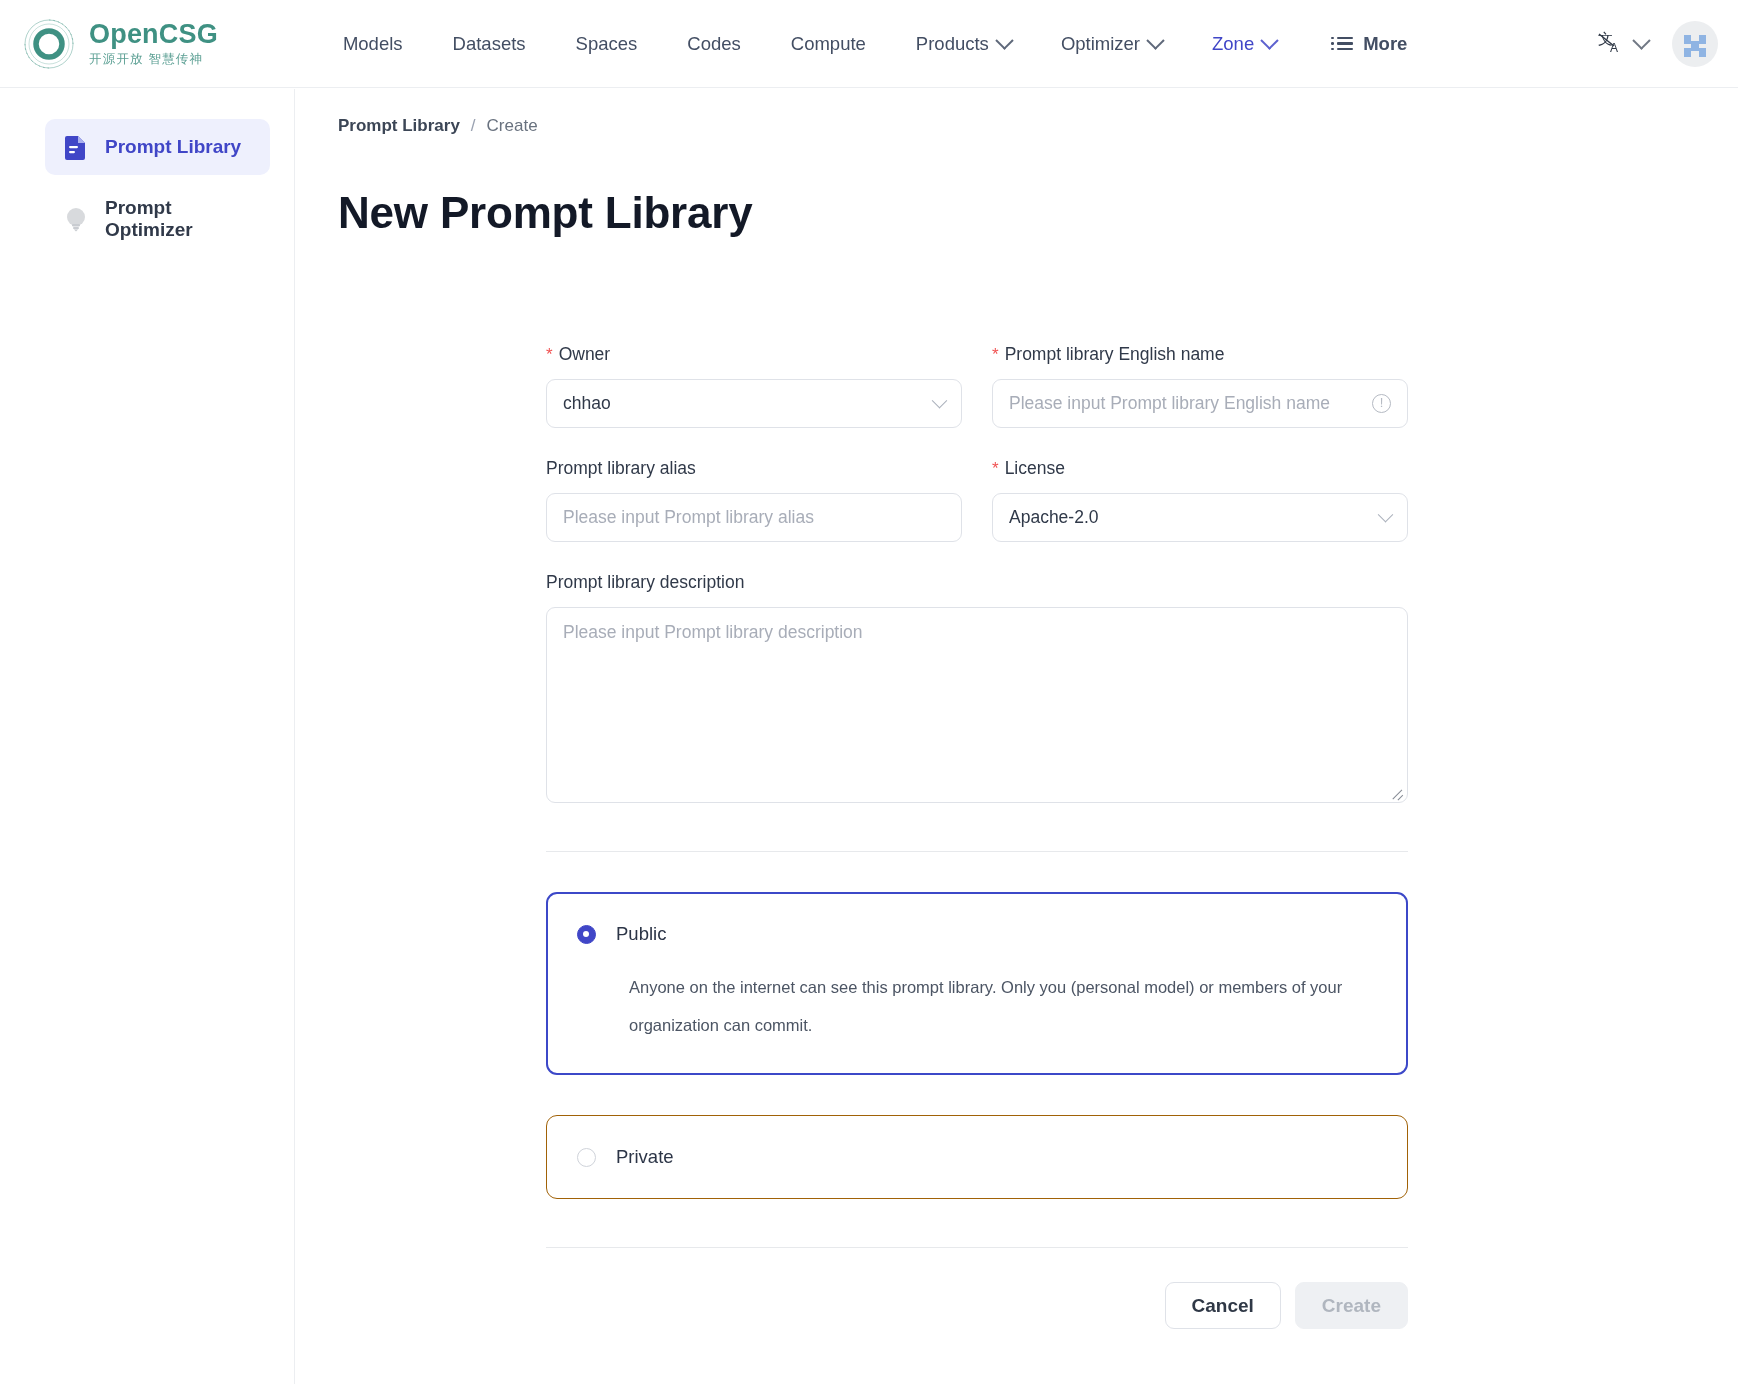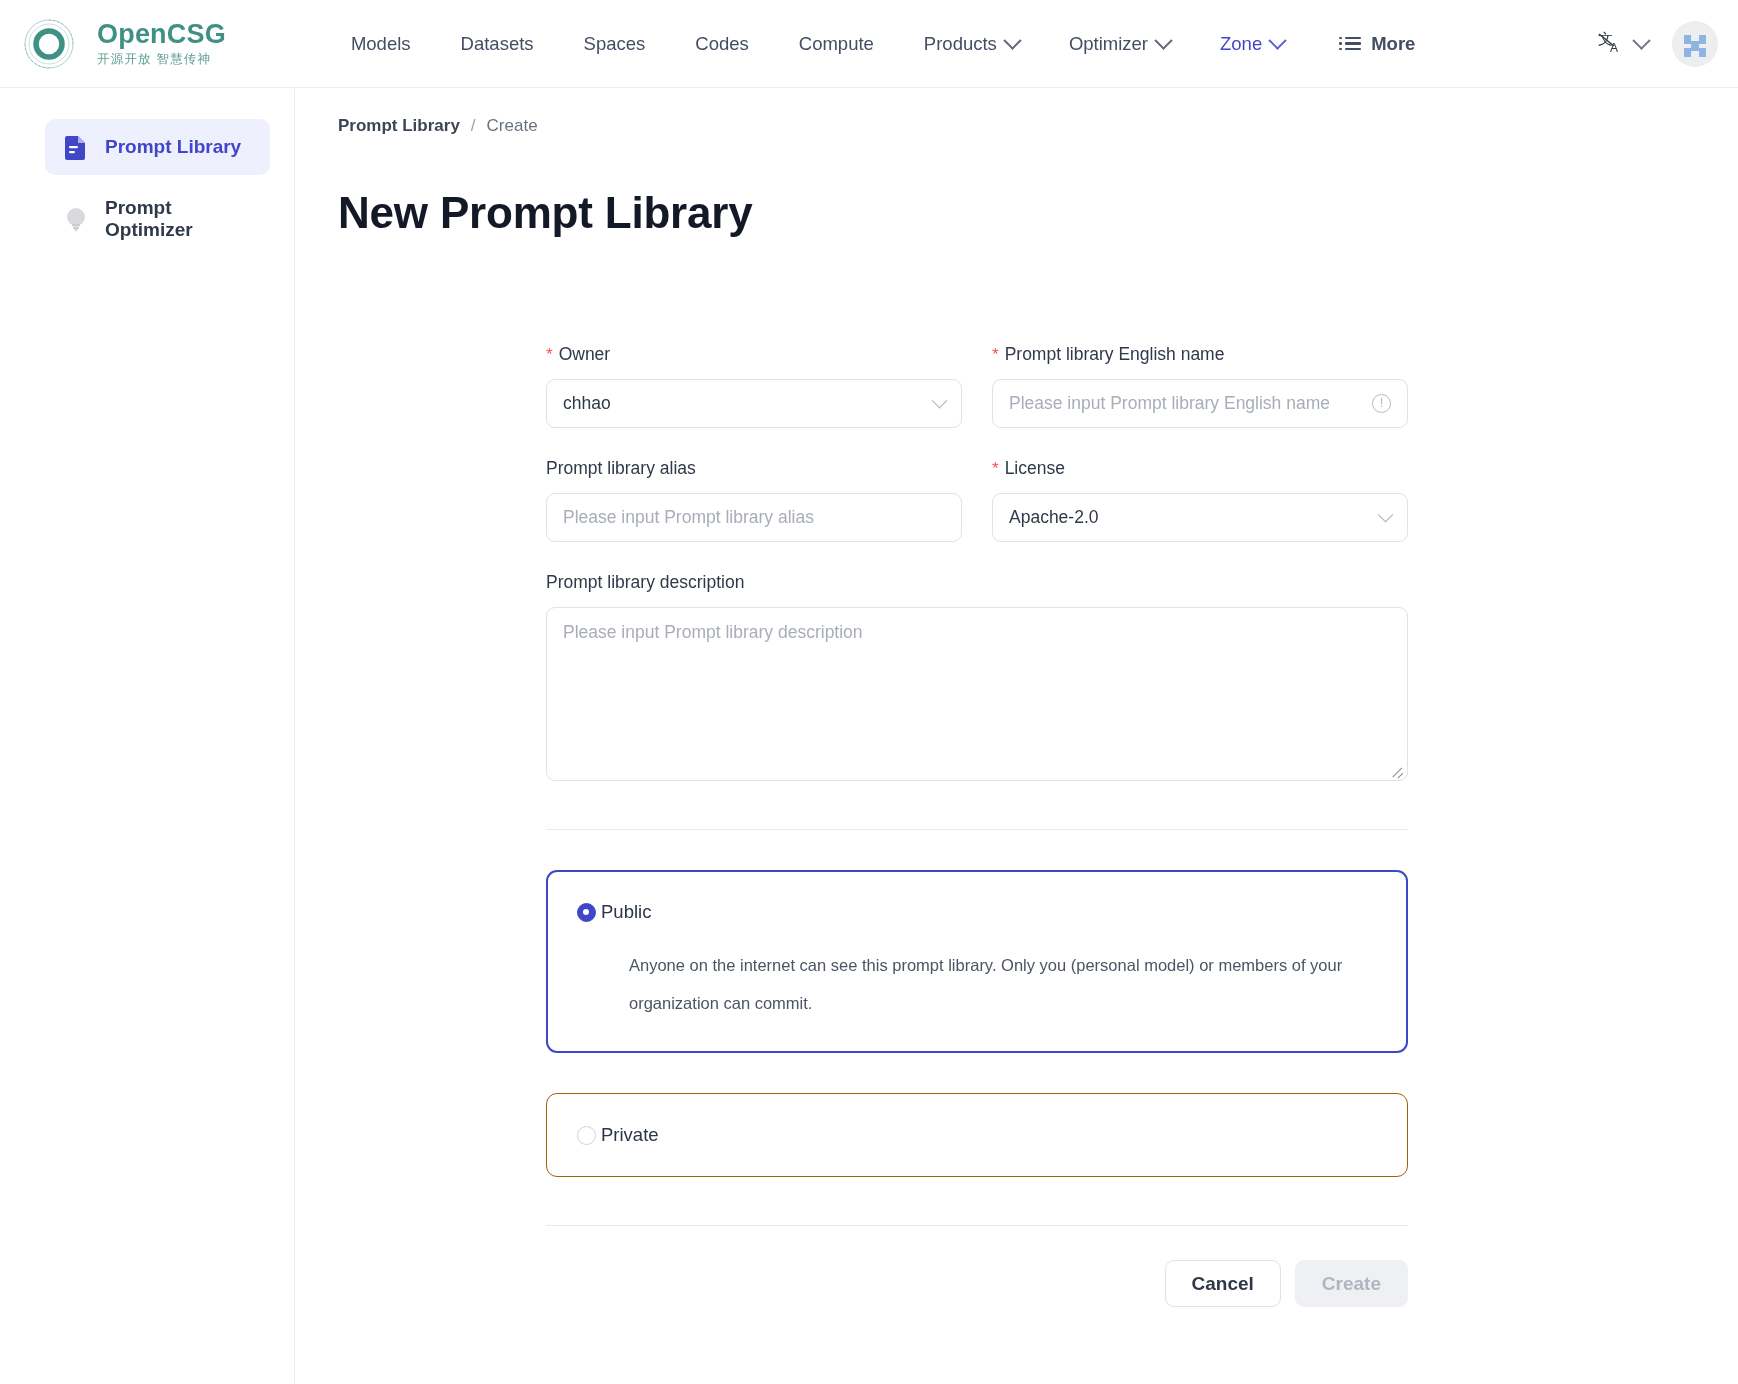--- a/index.html
+++ b/index.html
@@ -20,21 +20,21 @@
     height: 88px;
     background: #ffffff;
     border-bottom: 1px solid #eceef1;
     display: flex;
     align-items: center;
   }
   .logo-wrap {
     display: flex;
     align-items: center;
     margin-left: 22px;
-    gap: 21px;
+    gap: 13px;
   }
   .logo-mark {
     width: 54px; height: 54px;
     position: relative;
     flex: none;
   }
   .logo-text-block { display: flex; flex-direction: column; line-height: 1; }
   .logo-title {
     font-size: 27px;
     font-weight: 700;
@@ -203,21 +203,21 @@
     position: absolute;
     left: 0; right: 0; top: -1px;
     text-align: center;
     font-size: 13px;
     line-height: 17px;
     color: #b5bac3;
     font-family: "Liberation Sans", sans-serif;
   }
   .textarea {
     width: 862px;
-    height: 174px;
+    height: 196px;
     border: 1px solid #dfe2e8;
     border-radius: 9px;
     padding: 14px 16px;
     font-size: 17.5px;
     color: #a8adb8;
     background: #fff;
     position: relative;
     cursor: text;
   }
   .resize-h {
@@ -240,21 +240,21 @@
   .vis-card {
     width: 862px;
     border: 1px solid #a16207;
     border-radius: 11px;
     padding: 30px 34px 30px 30px;
     margin-top: 40px;
     cursor: pointer;
     background: #fff;
   }
   .vis-card.selected { border: 2px solid #3c48c8; padding: 29px 33px 29px 29px; }
-  .vis-head { display: flex; align-items: center; gap: 5px; }
+  .vis-head { display: flex; align-items: center; gap: 20px; }
   .radio {
     width: 19px; height: 19px;
     border-radius: 50%;
     border: 1.6px solid #cfd3da;
     background: #fff;
     flex: none;
     position: relative;
   }
   .radio.on {
     background: #4046c7;

